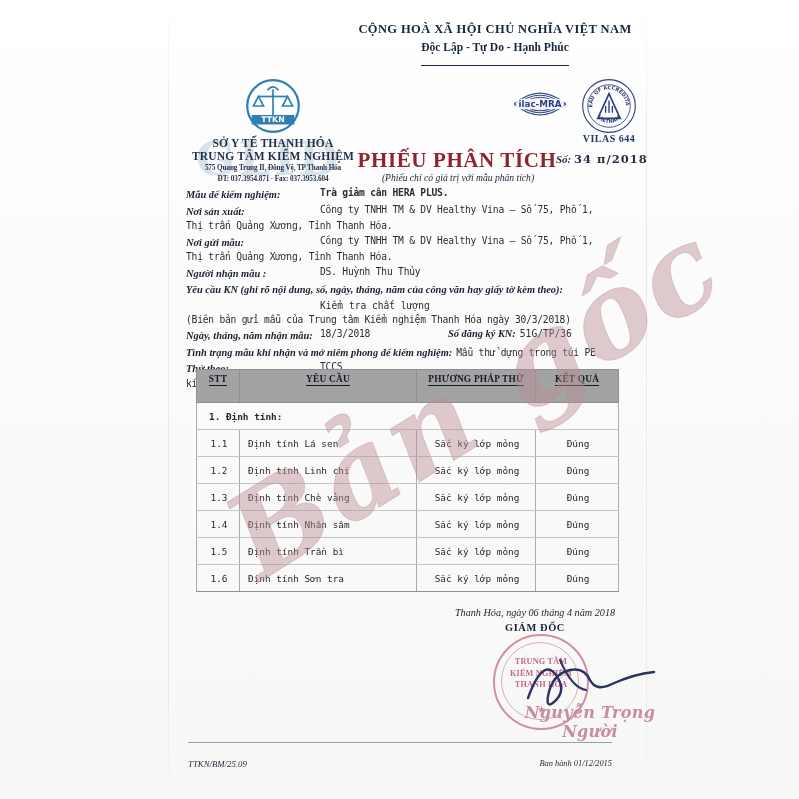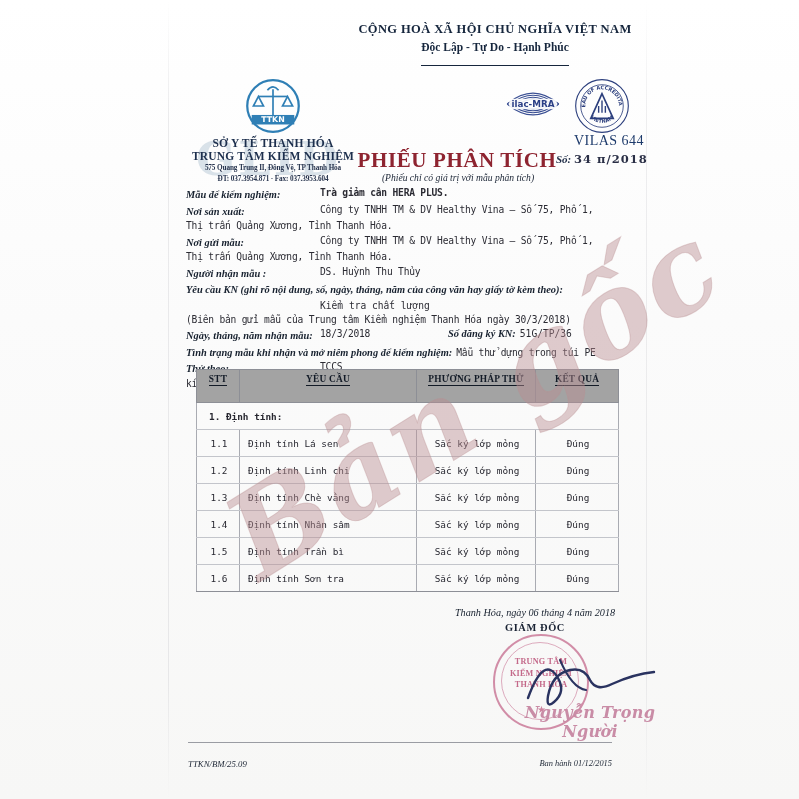--- a/index.html
+++ b/index.html
@@ -125,22 +125,22 @@
     width: 150px;
     display: flex;
     justify-content: center;
     gap: 10px;
     align-items: flex-start;
   }
   .ilac-logo { width: 62px; height: 52px; display:block; }
   .boa-wrap { text-align: center; }
   .boa-logo { width: 56px; height: 56px; display:block; }
   .vilas {
-    font-size: 14px;
-    font-weight: 400;
+    font-size: 10px;
+    font-weight: 700;
     color: #1d3a6b;
     letter-spacing: .5px;
     margin-top: -1px;
   }
 
   
   .title {
     position: absolute;
     left: 352px;
     top: 148px;

